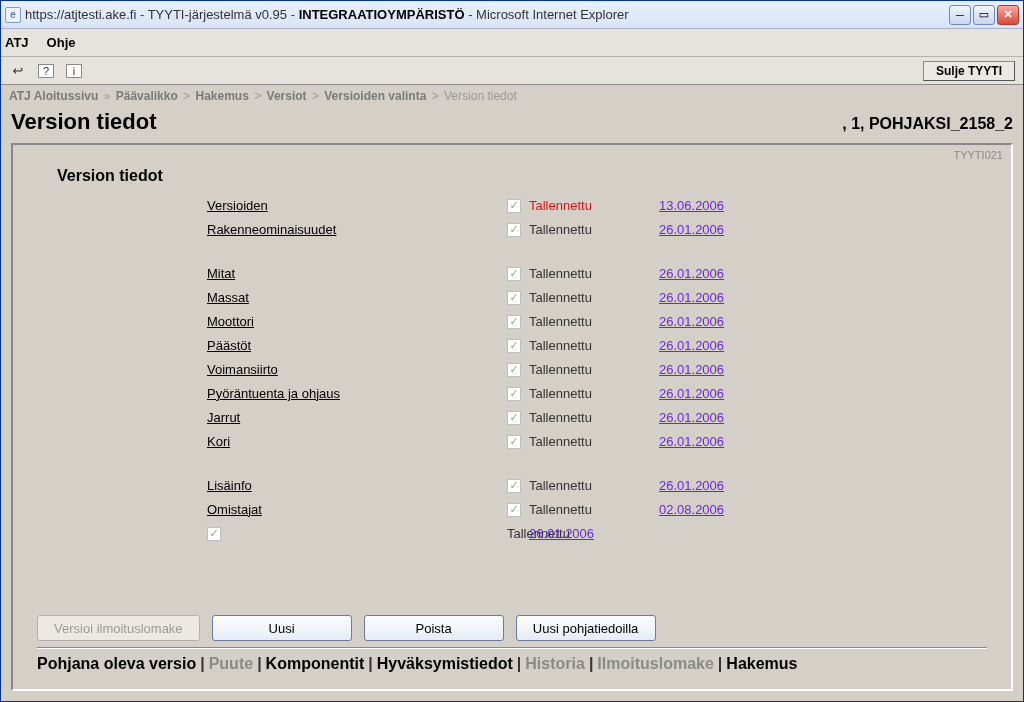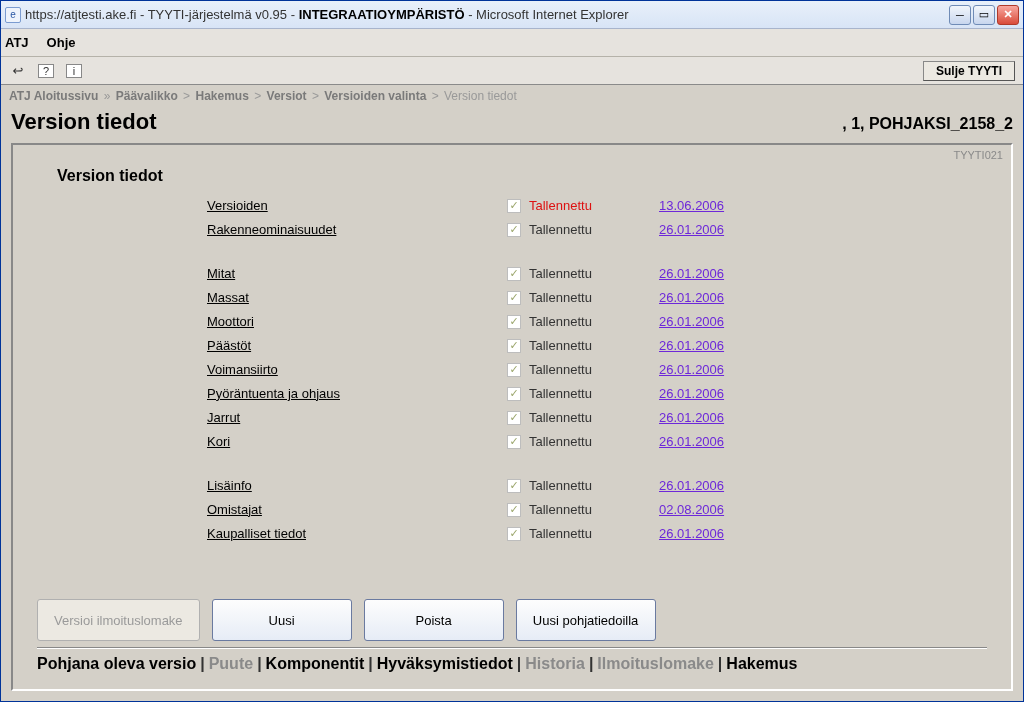--- a/index.html
+++ b/index.html
@@ -164,21 +164,21 @@
   .status.hl { color: #d11; }
   .date { color: #6d28d9; text-decoration: underline; }
   .button-row {
     margin-top: auto;
     display: flex;
     gap: 12px;
     padding: 6px 0 6px 0;
   }
   .app-btn {
     min-width: 140px;
-    height: 42px;
+    height: 26px;
     border: 1px solid #6a7aa0;
     border-radius: 3px;
     background: linear-gradient(to bottom,#fdfdfd,#e6ecf6);
     font-size: 13px;
     padding: 0 16px;
   }
   .app-btn.disabled {
     color: #9a9a9a;
     background: #ece9e2;
     border-color: #b0b0b0;
@@ -325,21 +325,20 @@
           <div class="status">Tallennettu</div>
           <div class="date">26.01.2006</div>
         </div>
         <div class="row">
           <div><a href="#">Omistajat</a></div>
           <div><span class="chk">✓</span></div>
           <div class="status">Tallennettu</div>
           <div class="date">02.08.2006</div>
         </div>
         <div class="row">
-          <div><a href="#">Kaupalliset tiedot</a></div>
           <div><span class="chk">✓</span></div>
           <div class="status">Tallennettu</div>
           <div class="date">26.01.2006</div>
         </div>
       </div>
 
     <div class="button-row">
       <button class="app-btn disabled">Versioi ilmoituslomake</button>
       <button class="app-btn">Uusi</button>
       <button class="app-btn">Poista</button>

